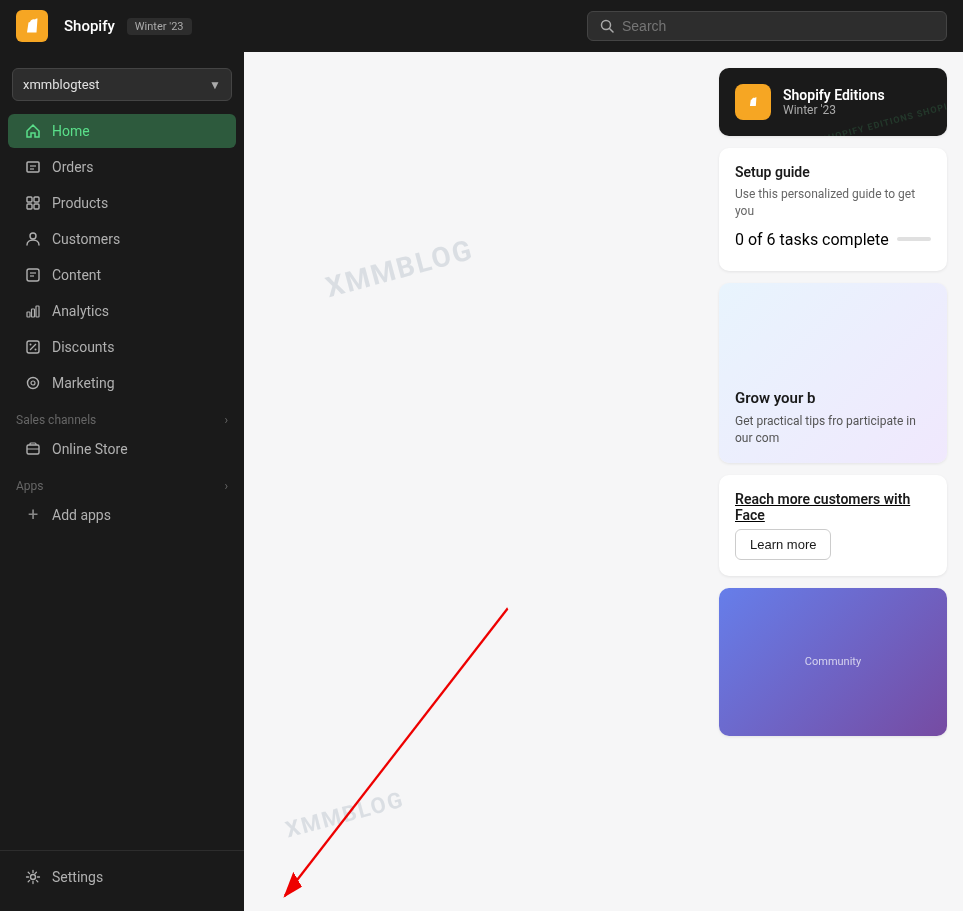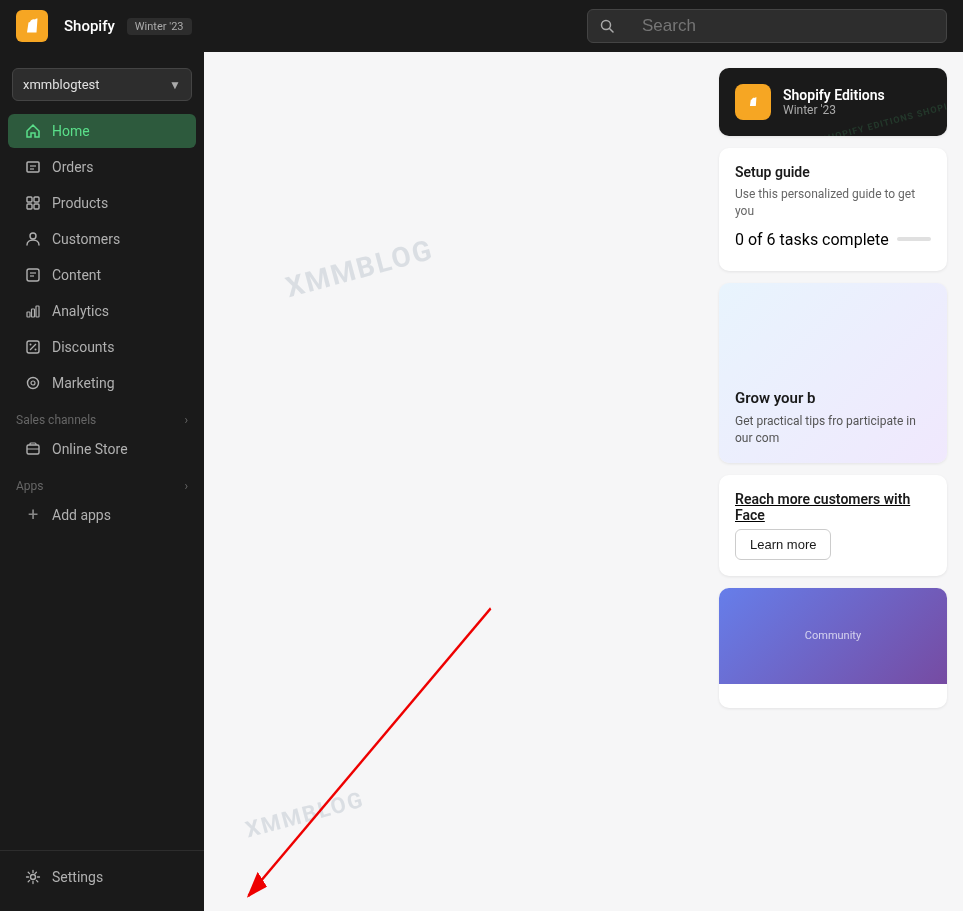--- a/index.html
+++ b/index.html
@@ -52,40 +52,39 @@
       display: flex;
       align-items: center;
       padding: 6px 12px;
       gap: 8px;
       width: 360px;
     }
     .header-search input {
       background: none;
       border: none;
       color: #bef264;
-      font-size: 17px;
+      font-size: 14px;
       outline: none;
       width: 100%;
-      margin-left: 20px;
     }
     .search-icon-svg {
       color: #aaa;
       flex-shrink: 0;
     }
 
     
     .main-layout {
       display: flex;
       flex: 1;
       overflow: hidden;
     }
 
     
     .sidebar {
-      width: 204px;
+      width: 244px;
       background: #1a1a1a;
       display: flex;
       flex-direction: column;
       flex-shrink: 0;
       padding: 8px 0;
       position: relative;
     }
 
     .store-selector {
       margin: 8px 12px 12px 12px;
@@ -329,21 +328,21 @@
       color: #1a1a1a;
     }
 
     .community-card {
       min-height: 120px;
       overflow: hidden;
       position: relative;
     }
     .community-img-placeholder {
       width: 100%;
-      height: 96px;
+      height: 148px;
       background: linear-gradient(135deg, #667eea 0%, #764ba2 100%);
       display: flex;
       align-items: center;
       justify-content: center;
       color: white;
       font-size: 12px;
     }
 
     
     .watermark {

